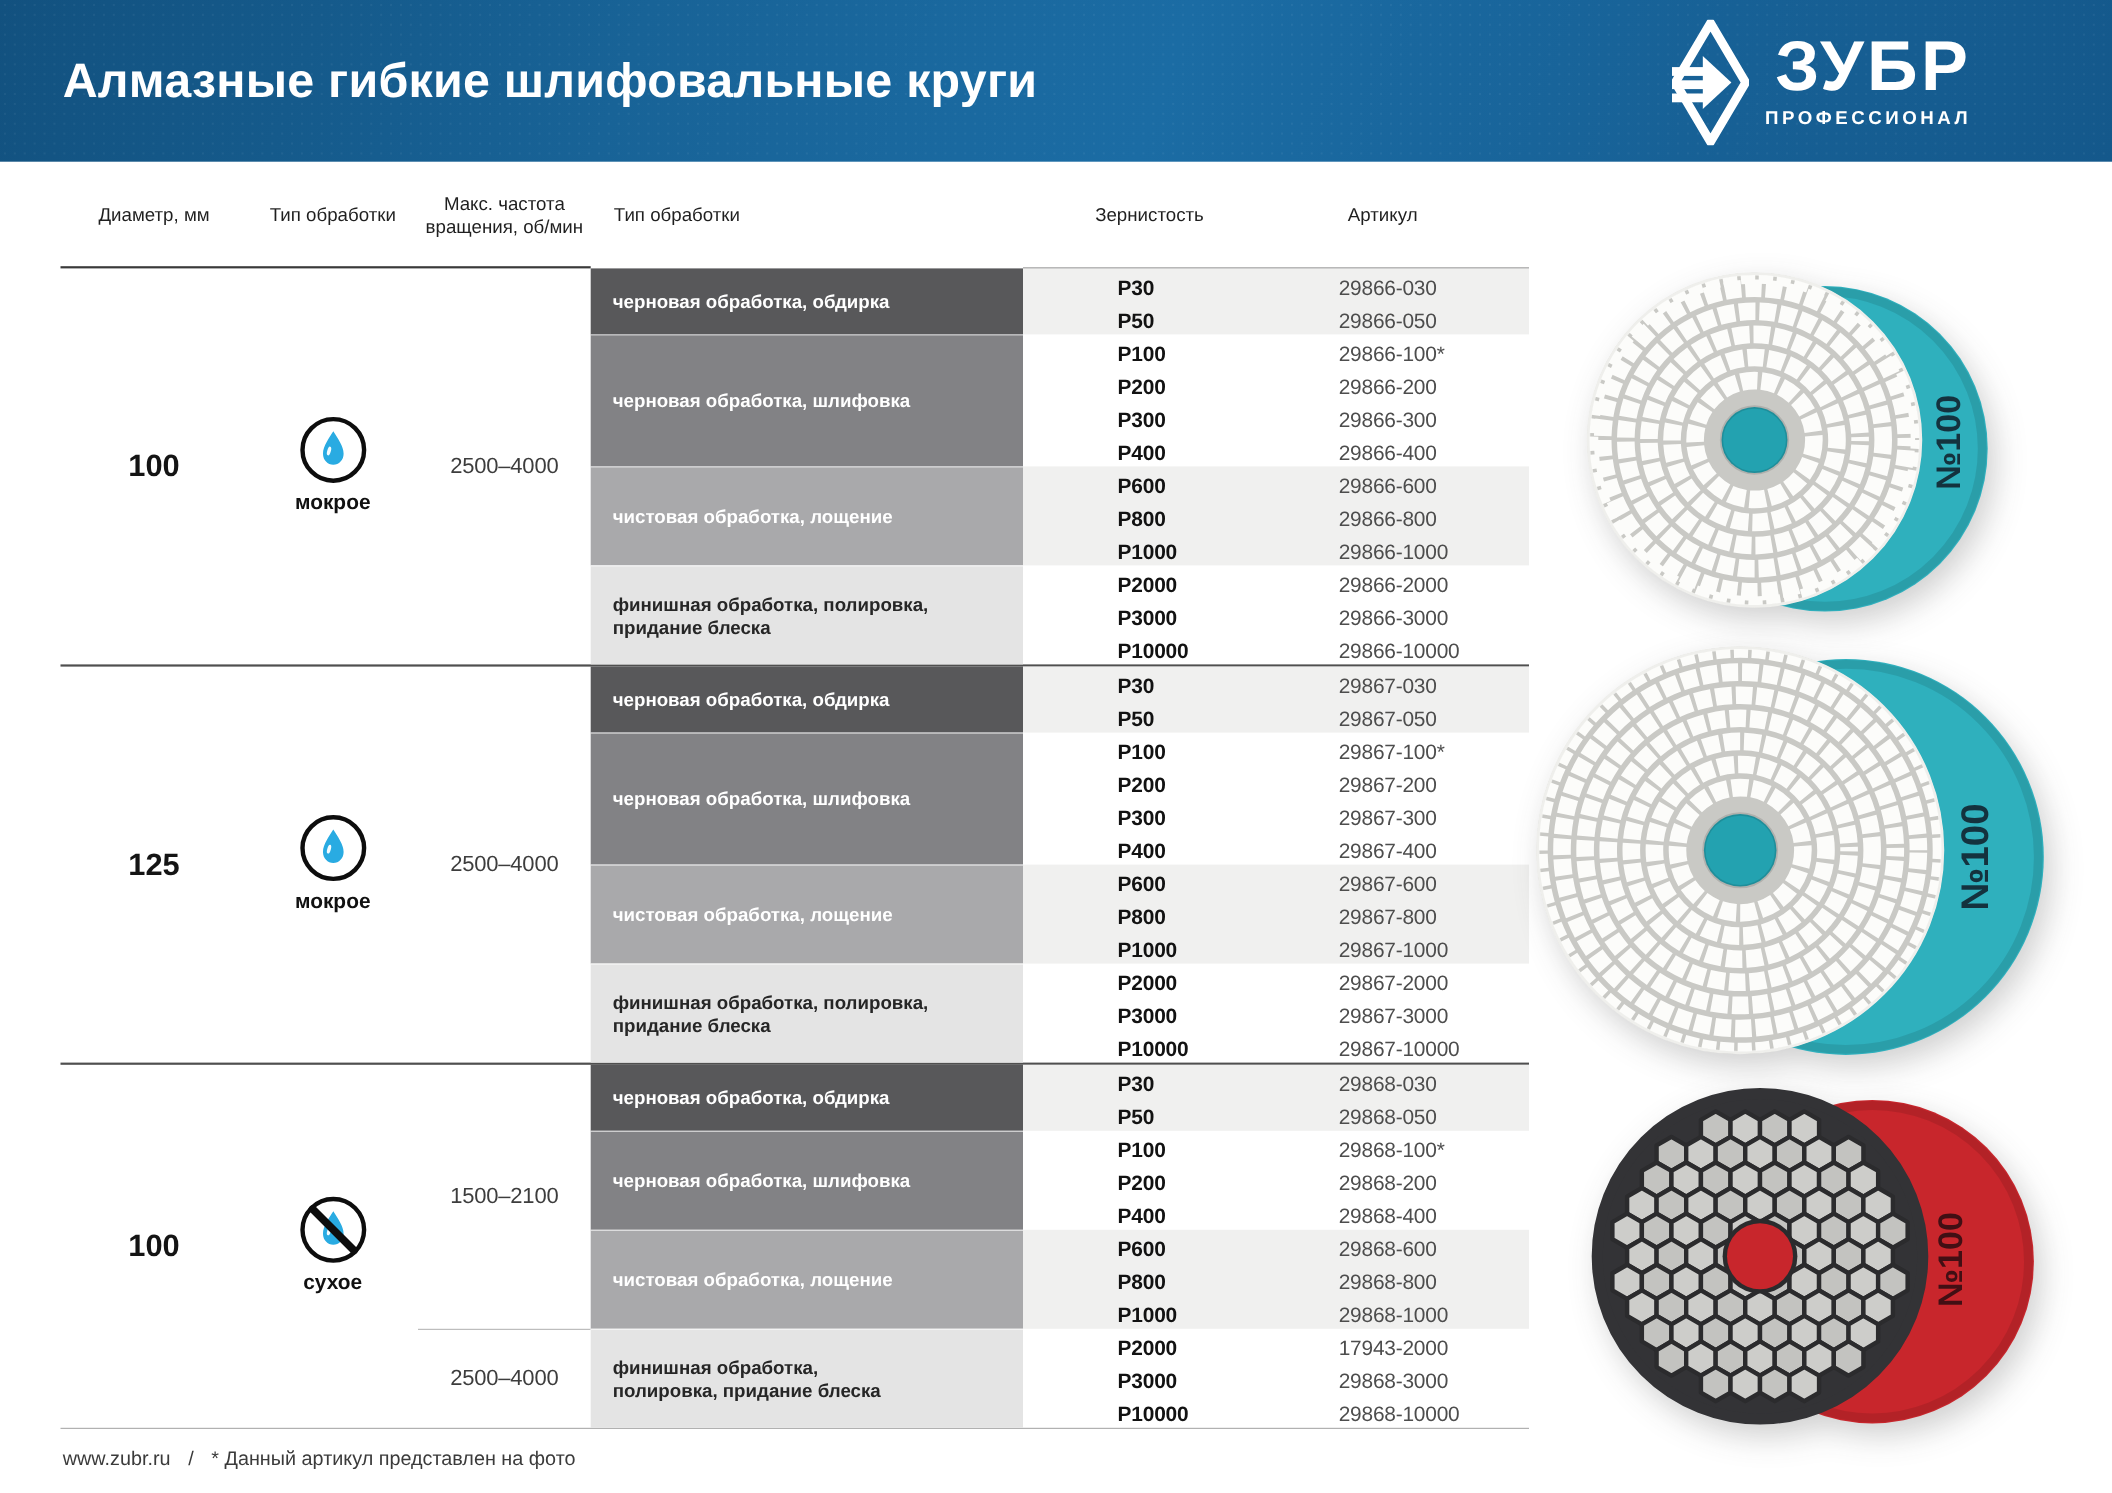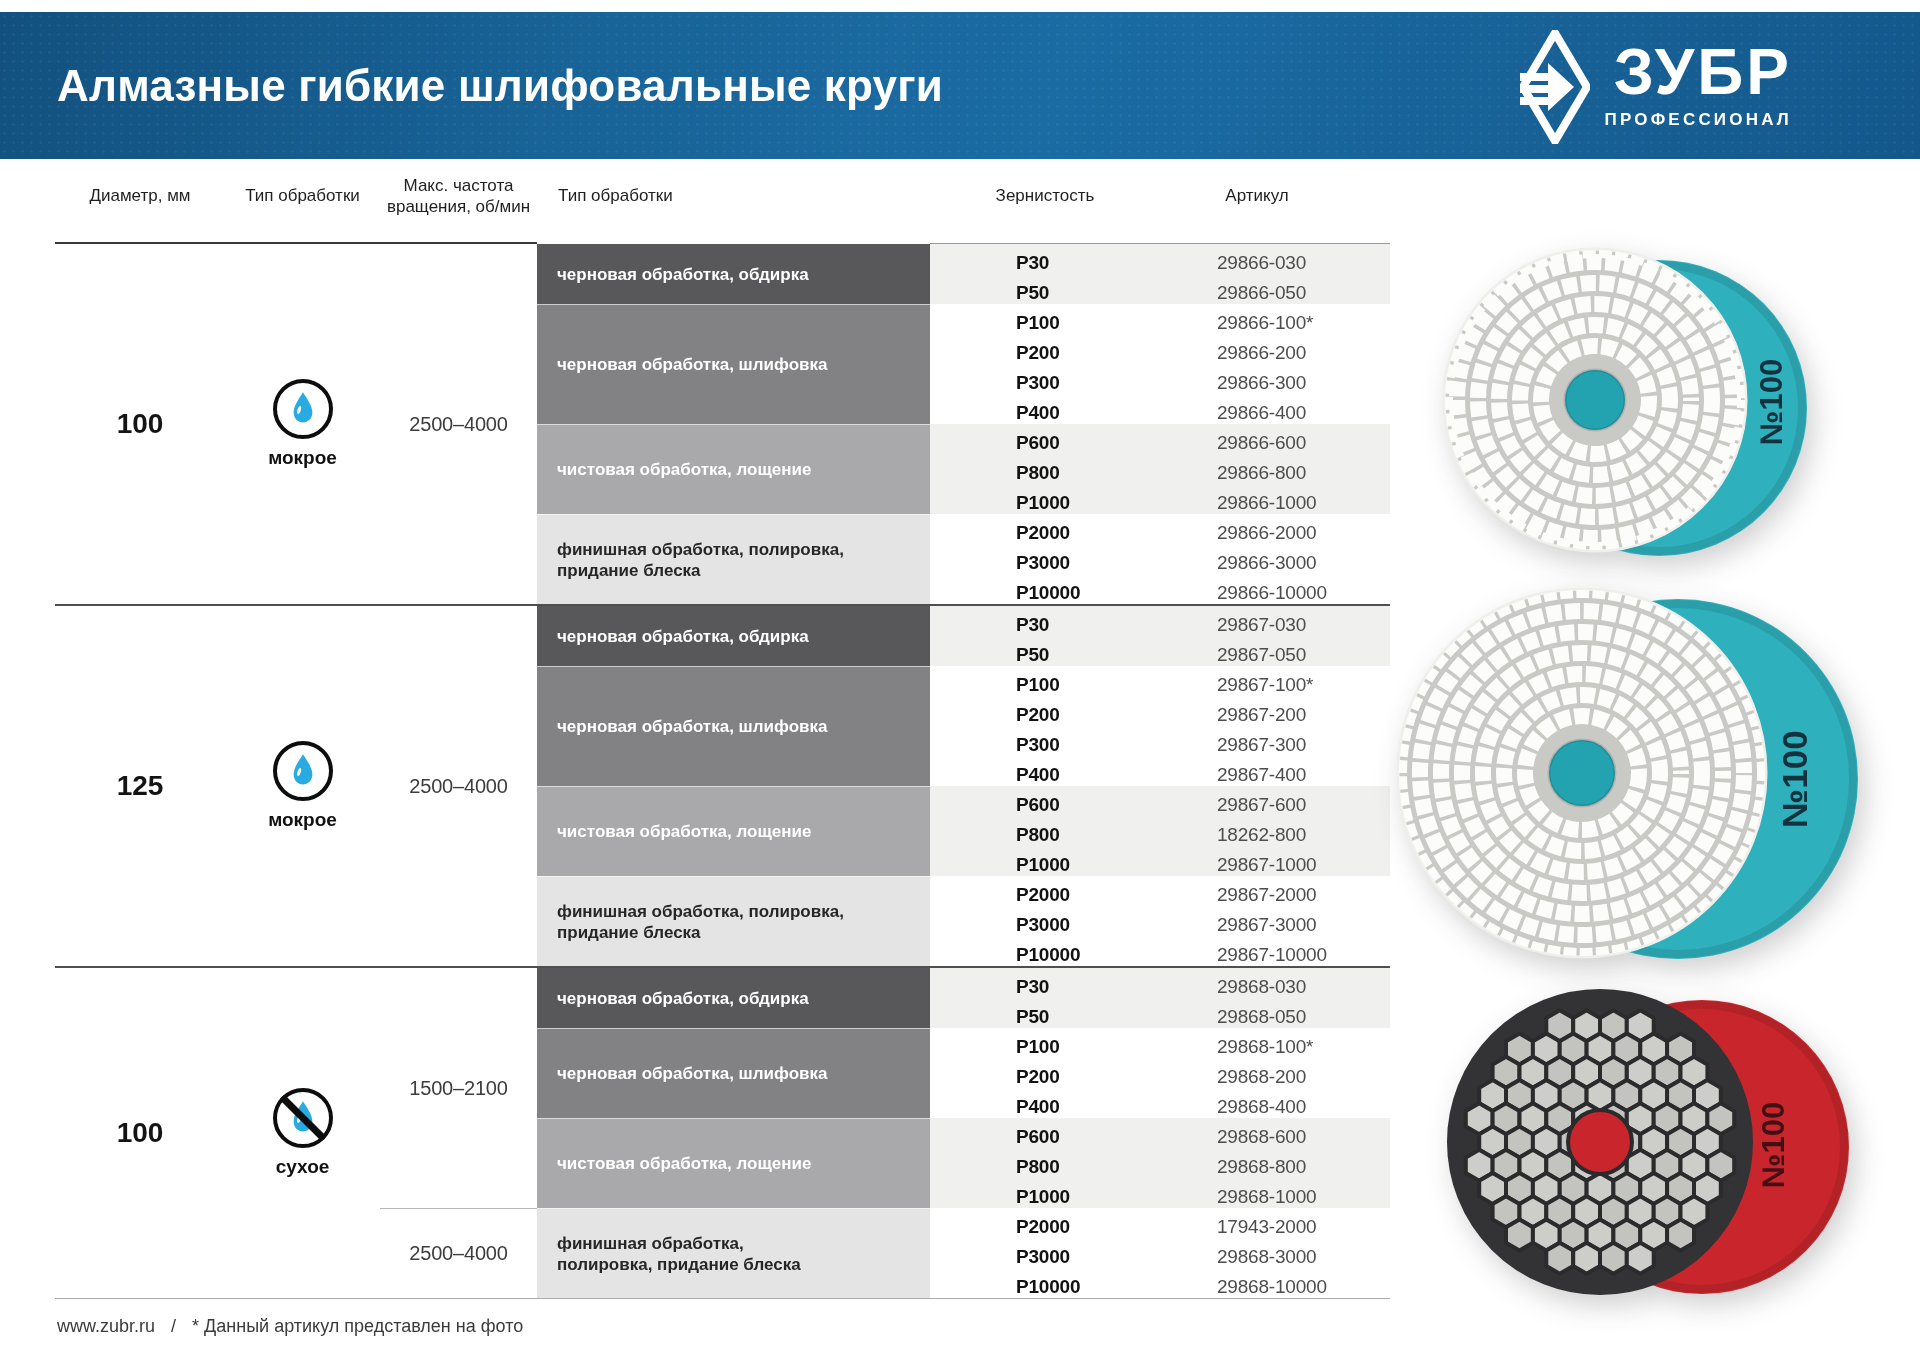--- a/index.html
+++ b/index.html
@@ -4,21 +4,21 @@
 <style>
   * { margin:0; padding:0; box-sizing:border-box; }
   html,body { background:#ffffff; }
   .page {
     position:relative; width:1920px; height:1357px; overflow:hidden;
     background:#ffffff; font-family:"Liberation Sans", sans-serif; color:#1a1a1a;
   }
 
   
   .masthead {
-    position:absolute; left:0; top:12px; width:1920px; height:147px;
+    position:absolute; left:0; top:0; width:1920px; height:147px;
     background-image:
       radial-gradient(rgba(255,255,255,0.05) 1.2px, transparent 1.3px),
       linear-gradient(110deg, var(--header-blue-1) 0%, #186397 30%, var(--header-blue-2) 55%, #14588b 100%);
     background-size: 9px 9px, 100% 100%;
     padding-left: 24px;
   }
   .page-title {
     position:absolute; left:57px; top:50%; transform:translateY(-50%);
     color:#ffffff; font-size:44px; font-weight:700; letter-spacing:0.2px; white-space:nowrap;
   }
@@ -255,21 +255,21 @@
             </div>
             <div class="block">
               <div class="block-label tone-light">чистовая обработка, лощение</div>
               <div class="block-rows shaded" style="height: 90px;">
                 <div class="prow">
                   <div class="grit">P600</div>
                   <div class="art">29867-600</div>
                 </div>
                 <div class="prow">
                   <div class="grit">P800</div>
-                  <div class="art">18262-800</div>
+                  <div class="art">29867-800</div>
                 </div>
                 <div class="prow">
                   <div class="grit">P1000</div>
                   <div class="art">29867-1000</div>
                 </div>
               </div>
             </div>
             <div class="block">
               <div class="block-label tone-lightest">финишная обработка, полировка,
 придание блеска</div>

